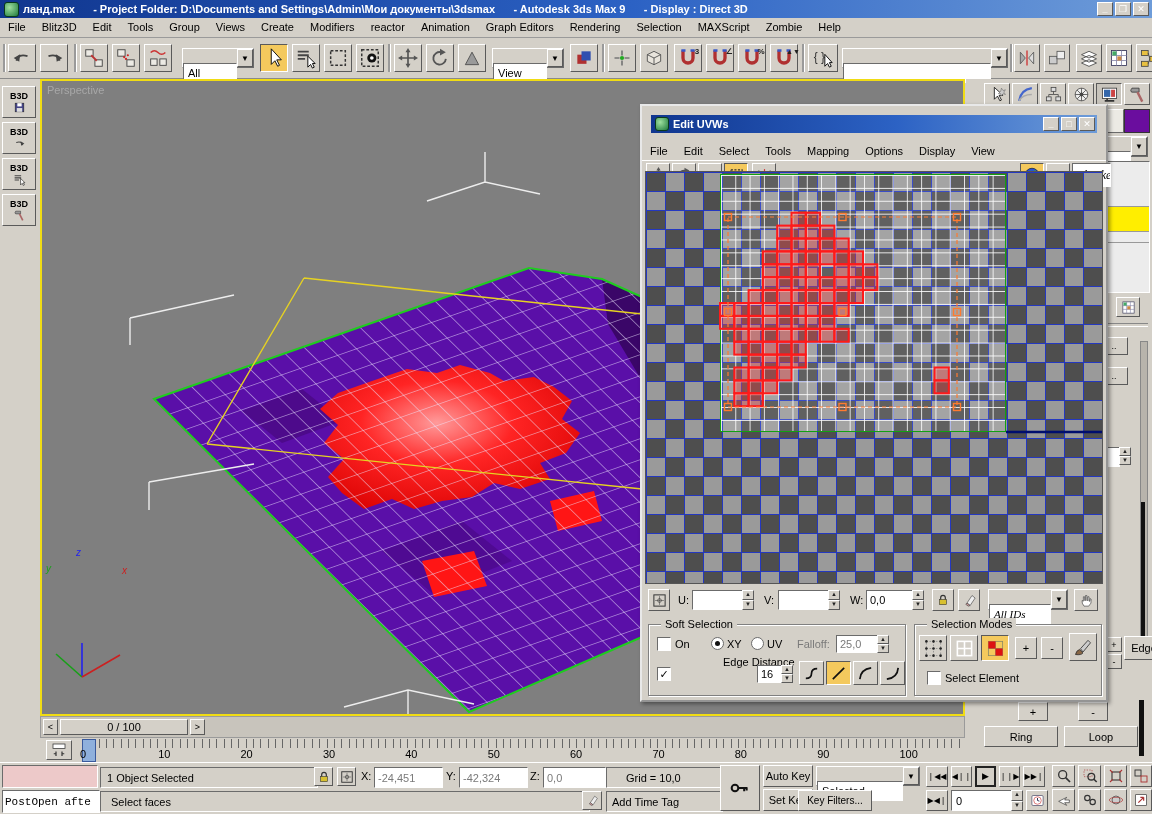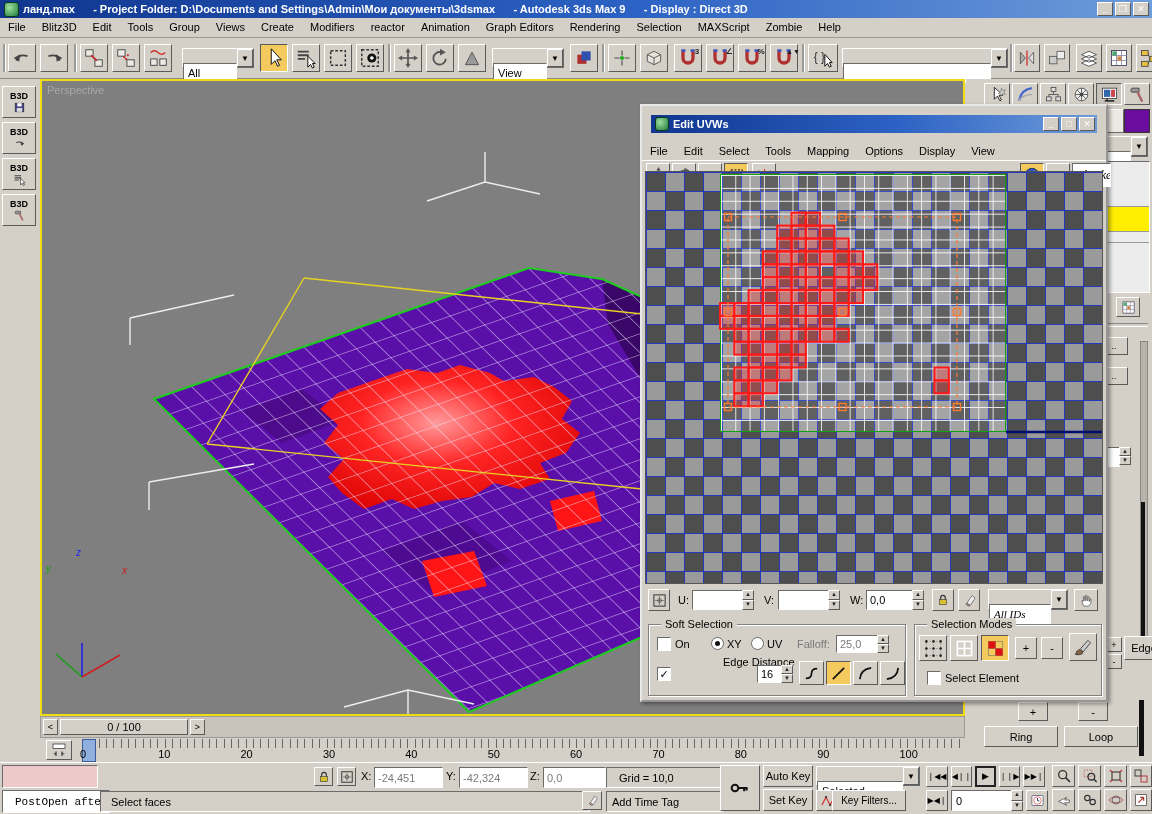--- a/index.html
+++ b/index.html
@@ -585,24 +585,27 @@
       <span>60</span>
       <span>70</span>
       <span>80</span>
       <span>90</span>
       <span>100</span>
     </div>
 </div>
 
 <div class="abs" style="left:0;top:762px;width:1152px;height:52px;background:#D4D0C8;border-top:1px solid #fff;">
   <div class="abs in" style="left:2px;top:2px;width:94px;height:21px;background:#EDC9C9;"></div>
-  <div class="abs field mono" style="left:2px;top:27px;width:94px;height:21px;display:flex;align-items:center;padding-left:12px;overflow:hidden;">
+  <div class="abs field mono" style="left:2px;top:27px;width:94px;height:21px;display:flex;align-items:center;padding-left:2px;overflow:hidden;">
     <span style="white-space:nowrap;">PostOpen afte</span>
     </div>
 
+  <div class="abs in" style="left:100px;top:4px;width:210px;height:19px;display:flex;align-items:center;padding-left:6px;">
+    <span>1 Object Selected</span>
+    </div>
   <div class="btn abs" style="left:314px;top:4px;width:19px;height:19px;">
       <svg class="ic" width="14" height="14">
         <use href="#i-lock"></use>
       </svg>
     </div>
   <div class="btn abs" style="left:337px;top:4px;width:19px;height:19px;">
       <svg class="ic" width="14" height="14">
         <use href="#i-absmode"></use>
       </svg>
     </div>
@@ -611,21 +614,21 @@
     <span class="graytext">-24,451</span>
     </div>
   <span class="abs" style="left:446px;top:7px;">Y:</span>
   <div class="abs field" style="left:459px;top:4px;width:64px;height:19px;display:flex;align-items:center;padding-left:3px;">
     <span class="graytext">-42,324</span>
     </div>
   <span class="abs" style="left:530px;top:7px;">Z:</span>
   <div class="abs field" style="left:543px;top:4px;width:58px;height:19px;display:flex;align-items:center;padding-left:3px;">
     <span class="graytext">0,0</span>
     </div>
-  <div class="abs in" style="left:606px;top:4px;width:110px;height:19px;display:flex;align-items:center;padding-left:12px;">
+  <div class="abs in" style="left:606px;top:4px;width:110px;height:19px;display:flex;align-items:center;padding-left:19px;">
     <span>Grid = 10,0</span>
     </div>
 
   <div class="abs in" style="left:100px;top:28px;width:478px;height:19px;display:flex;align-items:center;padding-left:10px;">
     <span>Select faces</span>
     </div>
   <div class="btn abs" style="left:582px;top:28px;width:20px;height:19px;">
       <svg class="ic" width="13" height="13">
         <use href="#i-eraser"></use>
       </svg>
@@ -647,21 +650,21 @@
     </div>
   <div class="dd abs out" style="left:816px;top:3px;width:104px;height:20px;">
     <span class="val">Selected</span>
     <span class="arr btn" style="font-size:8px;">▼</span>
   </div>
   <div class="btn abs" style="left:816px;top:27px;width:24px;height:21px;">
       <svg class="ic" width="16" height="16">
         <use href="#i-curvekey"></use>
       </svg>
     </div>
-  <div class="btn abs" style="left:832px;top:27px;width:74px;height:21px;font-size:10px;">
+  <div class="btn abs" style="left:798px;top:27px;width:74px;height:21px;font-size:10px;">
     <span>Key Filters...</span>
     </div>
 
   <div class="btn abs glyph" style="left:926px;top:3px;width:22px;height:21px;font-size:8px;">❘◀◀</div>
   <div class="btn abs glyph" style="left:951px;top:3px;width:21px;height:21px;font-size:8px;">◀❘❘</div>
   <div class="btn abs glyph" style="left:975px;top:3px;width:21px;height:21px;font-size:9px;border:2px solid #222;">▶</div>
   <div class="btn abs glyph" style="left:999px;top:3px;width:21px;height:21px;font-size:8px;">❘❘▶</div>
   <div class="btn abs glyph" style="left:1023px;top:3px;width:22px;height:21px;font-size:8px;">▶▶❘</div>
   <div class="btn abs glyph" style="left:926px;top:27px;width:22px;height:21px;font-size:8px;">▶◀❘</div>
   <div class="abs field" style="left:951px;top:27px;width:58px;height:19px;display:flex;align-items:center;padding-left:4px;">

